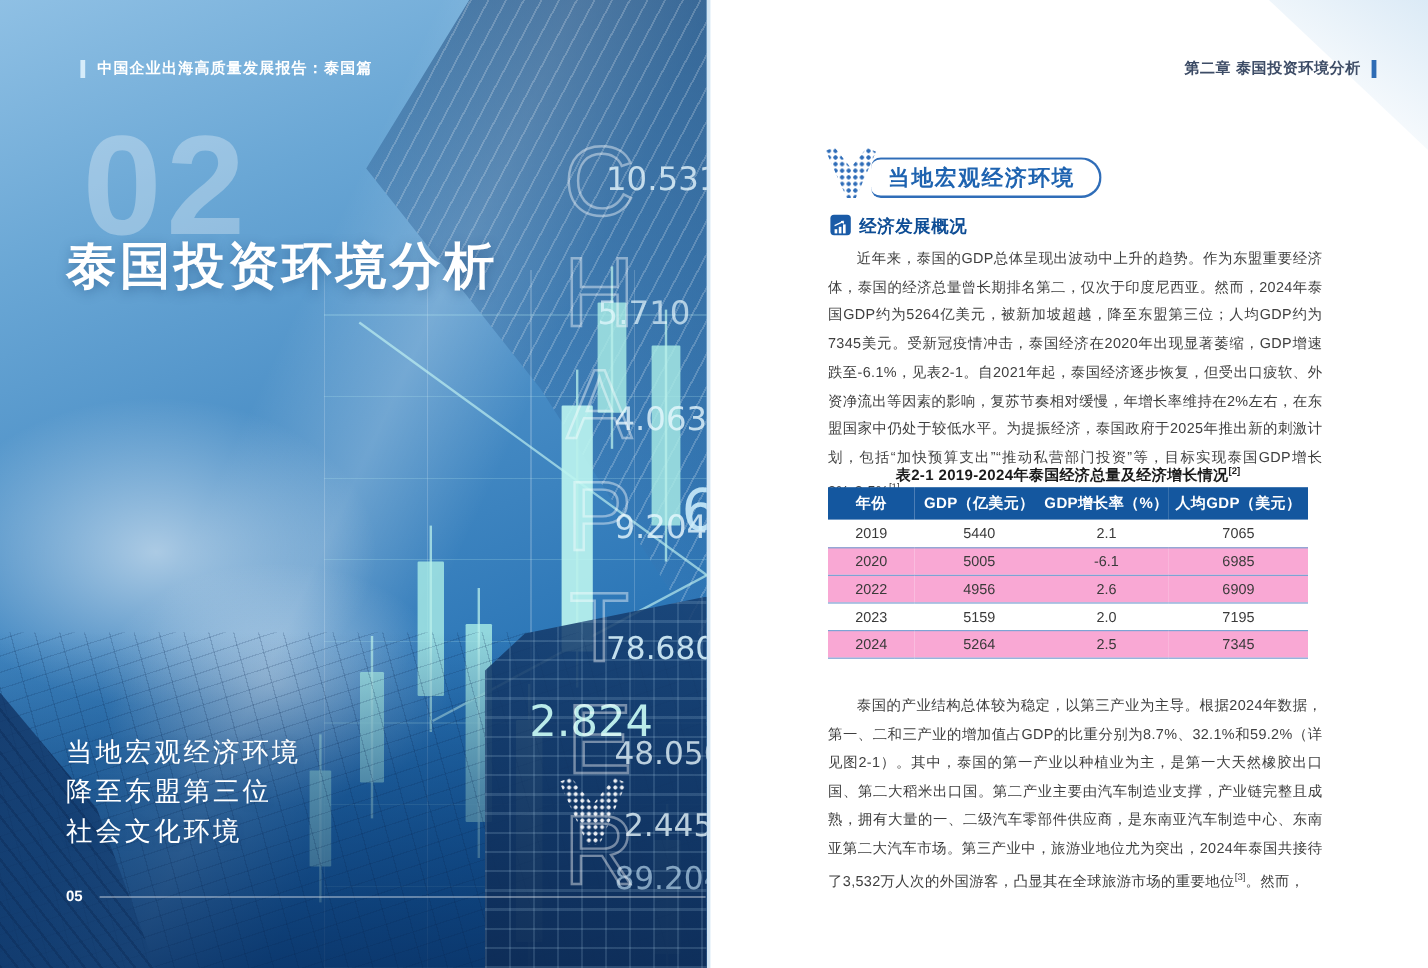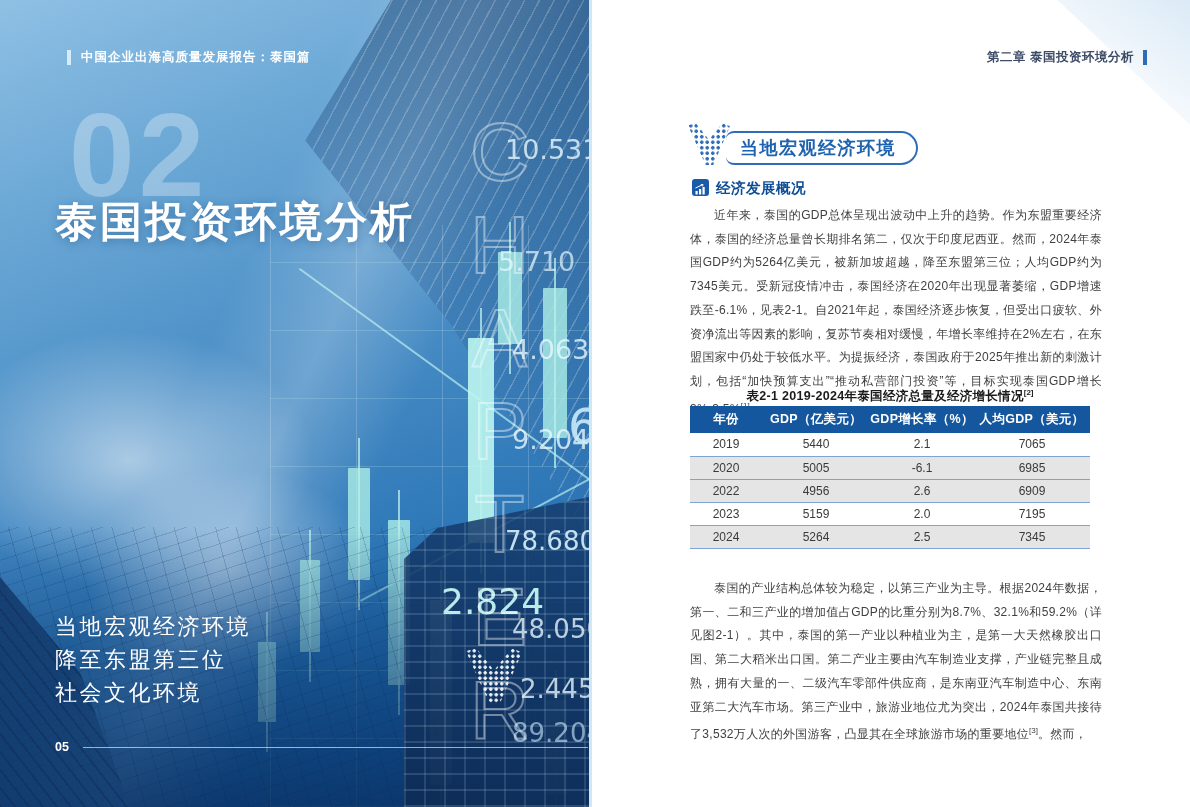--- a/index.html
+++ b/index.html
@@ -145,21 +145,21 @@
 
   .tbl-caption { position:absolute; left:95px; top:388px; width:400px; text-align:center;
     font-size:12.5px; font-weight:700; color:#1b1b1b; letter-spacing:0.3px; }
   .econ-table { position:absolute; left:95px; top:406px; width:400px; border-collapse:collapse; table-layout:fixed; }
   .econ-table col.c-year { width:18%; } .econ-table col.c-gdp { width:27%; }
   .econ-table col.c-rate { width:26%; } .econ-table col.c-pc { width:29%; }
   .econ-table th { background:#14579f; color:#ffffff; font-size:12.5px; font-weight:700;
     height:27px; text-align:center; letter-spacing:0.3px; }
   .econ-table td { height:23px; text-align:center; font-size:12px; color:#3a3a3a;
     border-bottom:1px solid #7da4d4; }
-  .econ-table tr.alt td { background:#e5e5e5;text-align:center; }
+  .econ-table tr.alt td { background:#f9a8d4;text-align:center; }
 
   .right-footer { position:absolute; left:55px; top:740px; width:500px; display:flex; align-items:center; }
   .right-footer .rule { flex:1; height:1px; background:#cccccc; margin-right:14px; }
   .right-footer .num { color:#5a5a5a; font-size:12.5px; }
 </style>
 </head>
 <body>
 
 <div class="screen">
 

